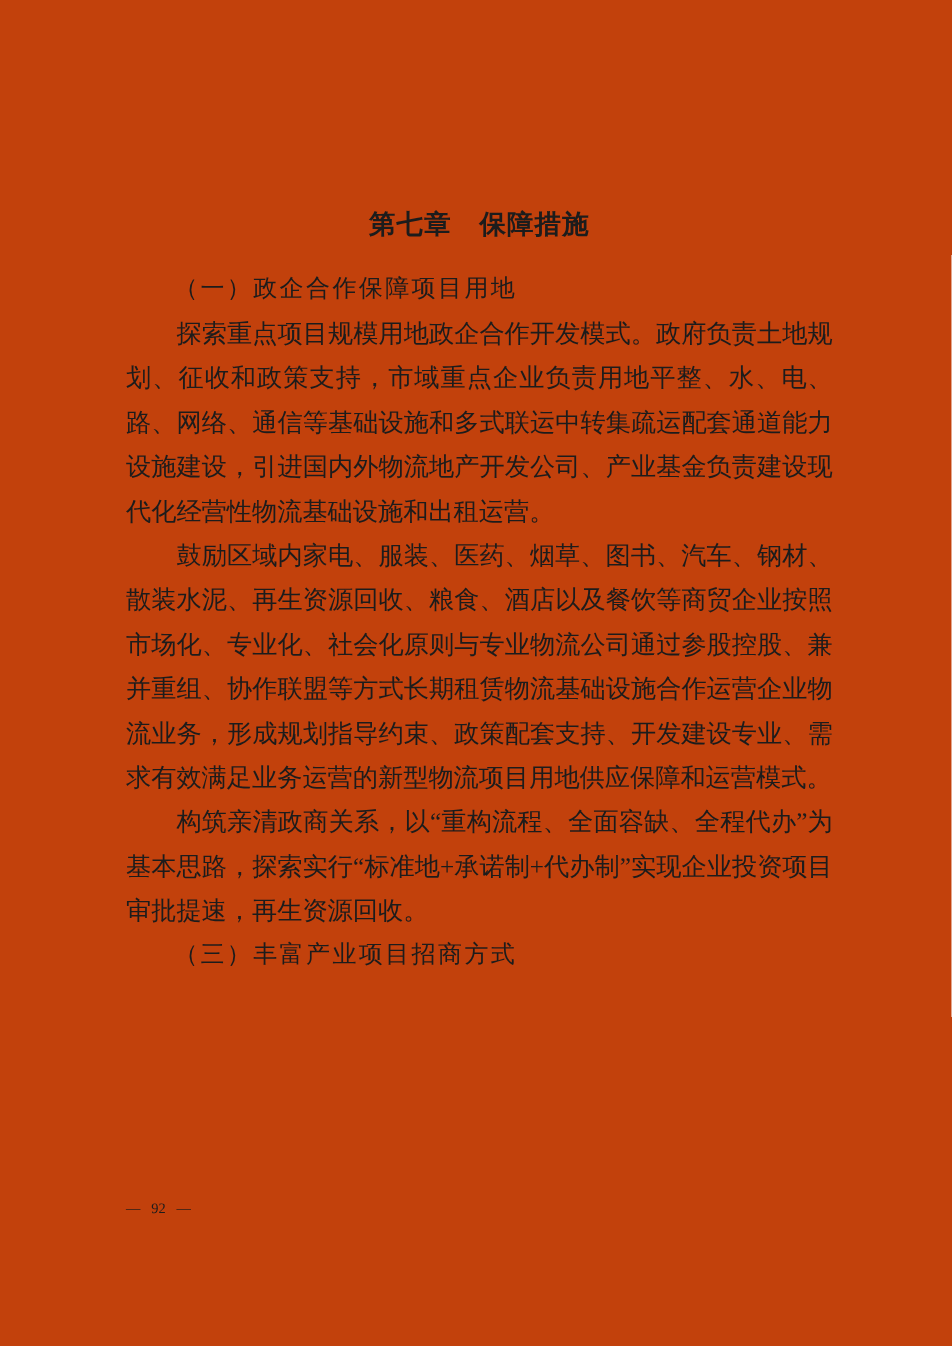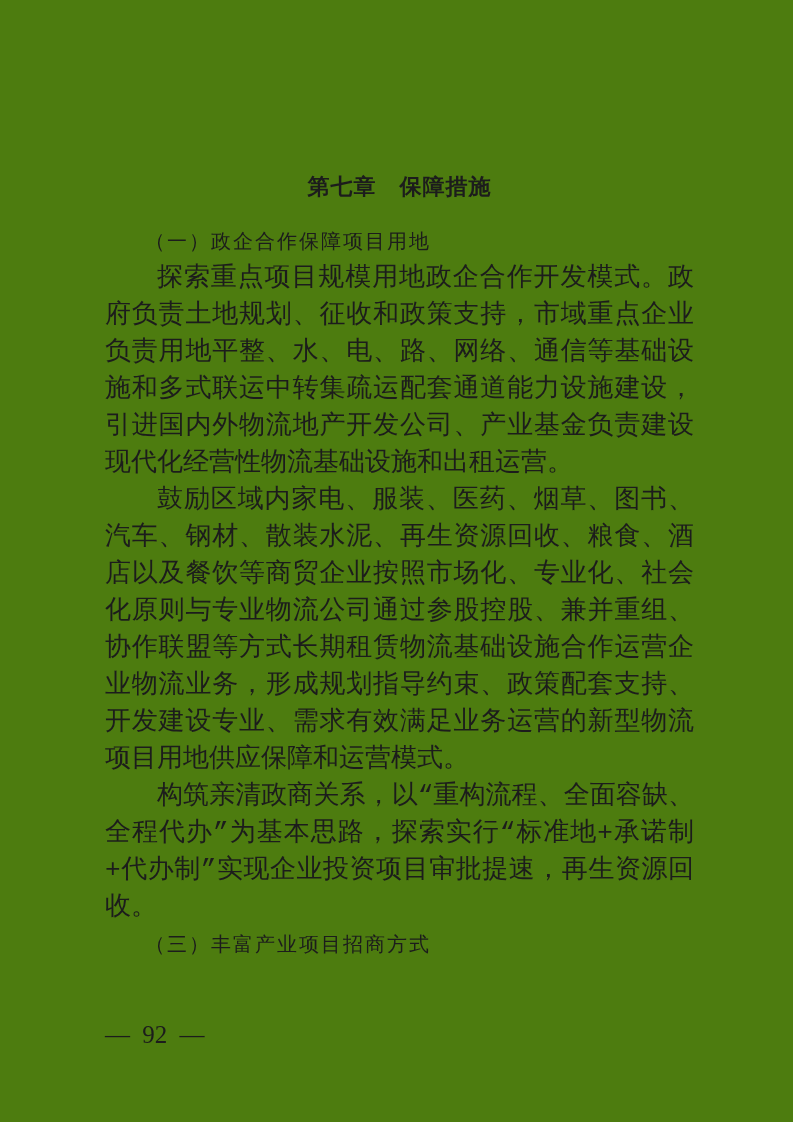--- a/index.html
+++ b/index.html
@@ -4,21 +4,21 @@
 <style>
   html, body {
     margin: 0;
     padding: 0;
     background: #ffffff;
   }
   .page {
     position: relative;
     width: 793px;
     height: 1122px;
-    background: #4d7c0f;
+    background: #c2410c;
     color: #1c1c1c;
     overflow: hidden;
   }
   .content {
     position: absolute;
     left: 105px;
     top: 168px;
     width: 589px;
   }
   .chapter-title {
@@ -42,33 +42,33 @@
   .subsection-heading {
     font-family: "Liberation Serif", serif;
     font-weight: normal;
     font-size: 20px;
     line-height: 37px;
     margin: 0;
     text-indent: 2em;
     letter-spacing: 2px;
   }
   p.body-paragraph {
-    font-family: Liberation Mono, monospace;
-    font-size: 26px;
+    font-family: Liberation Serif, serif;
+    font-size: 21px;
     line-height: 37px;
     margin: 0;
     text-indent: 2em;
     text-align: justify;
   }
   .footer {
     position: absolute;
     left: 105px;
-    top: 1021px;
+    top: 1000px;
     font-family: "Liberation Serif", serif;
-    font-size: 25px;
+    font-size: 12px;
     word-spacing: 6px;
     color: #1c1c1c;
   }
 </style>
 </head>
 <body>
 
 <div class="page">
   <div class="content">
 

